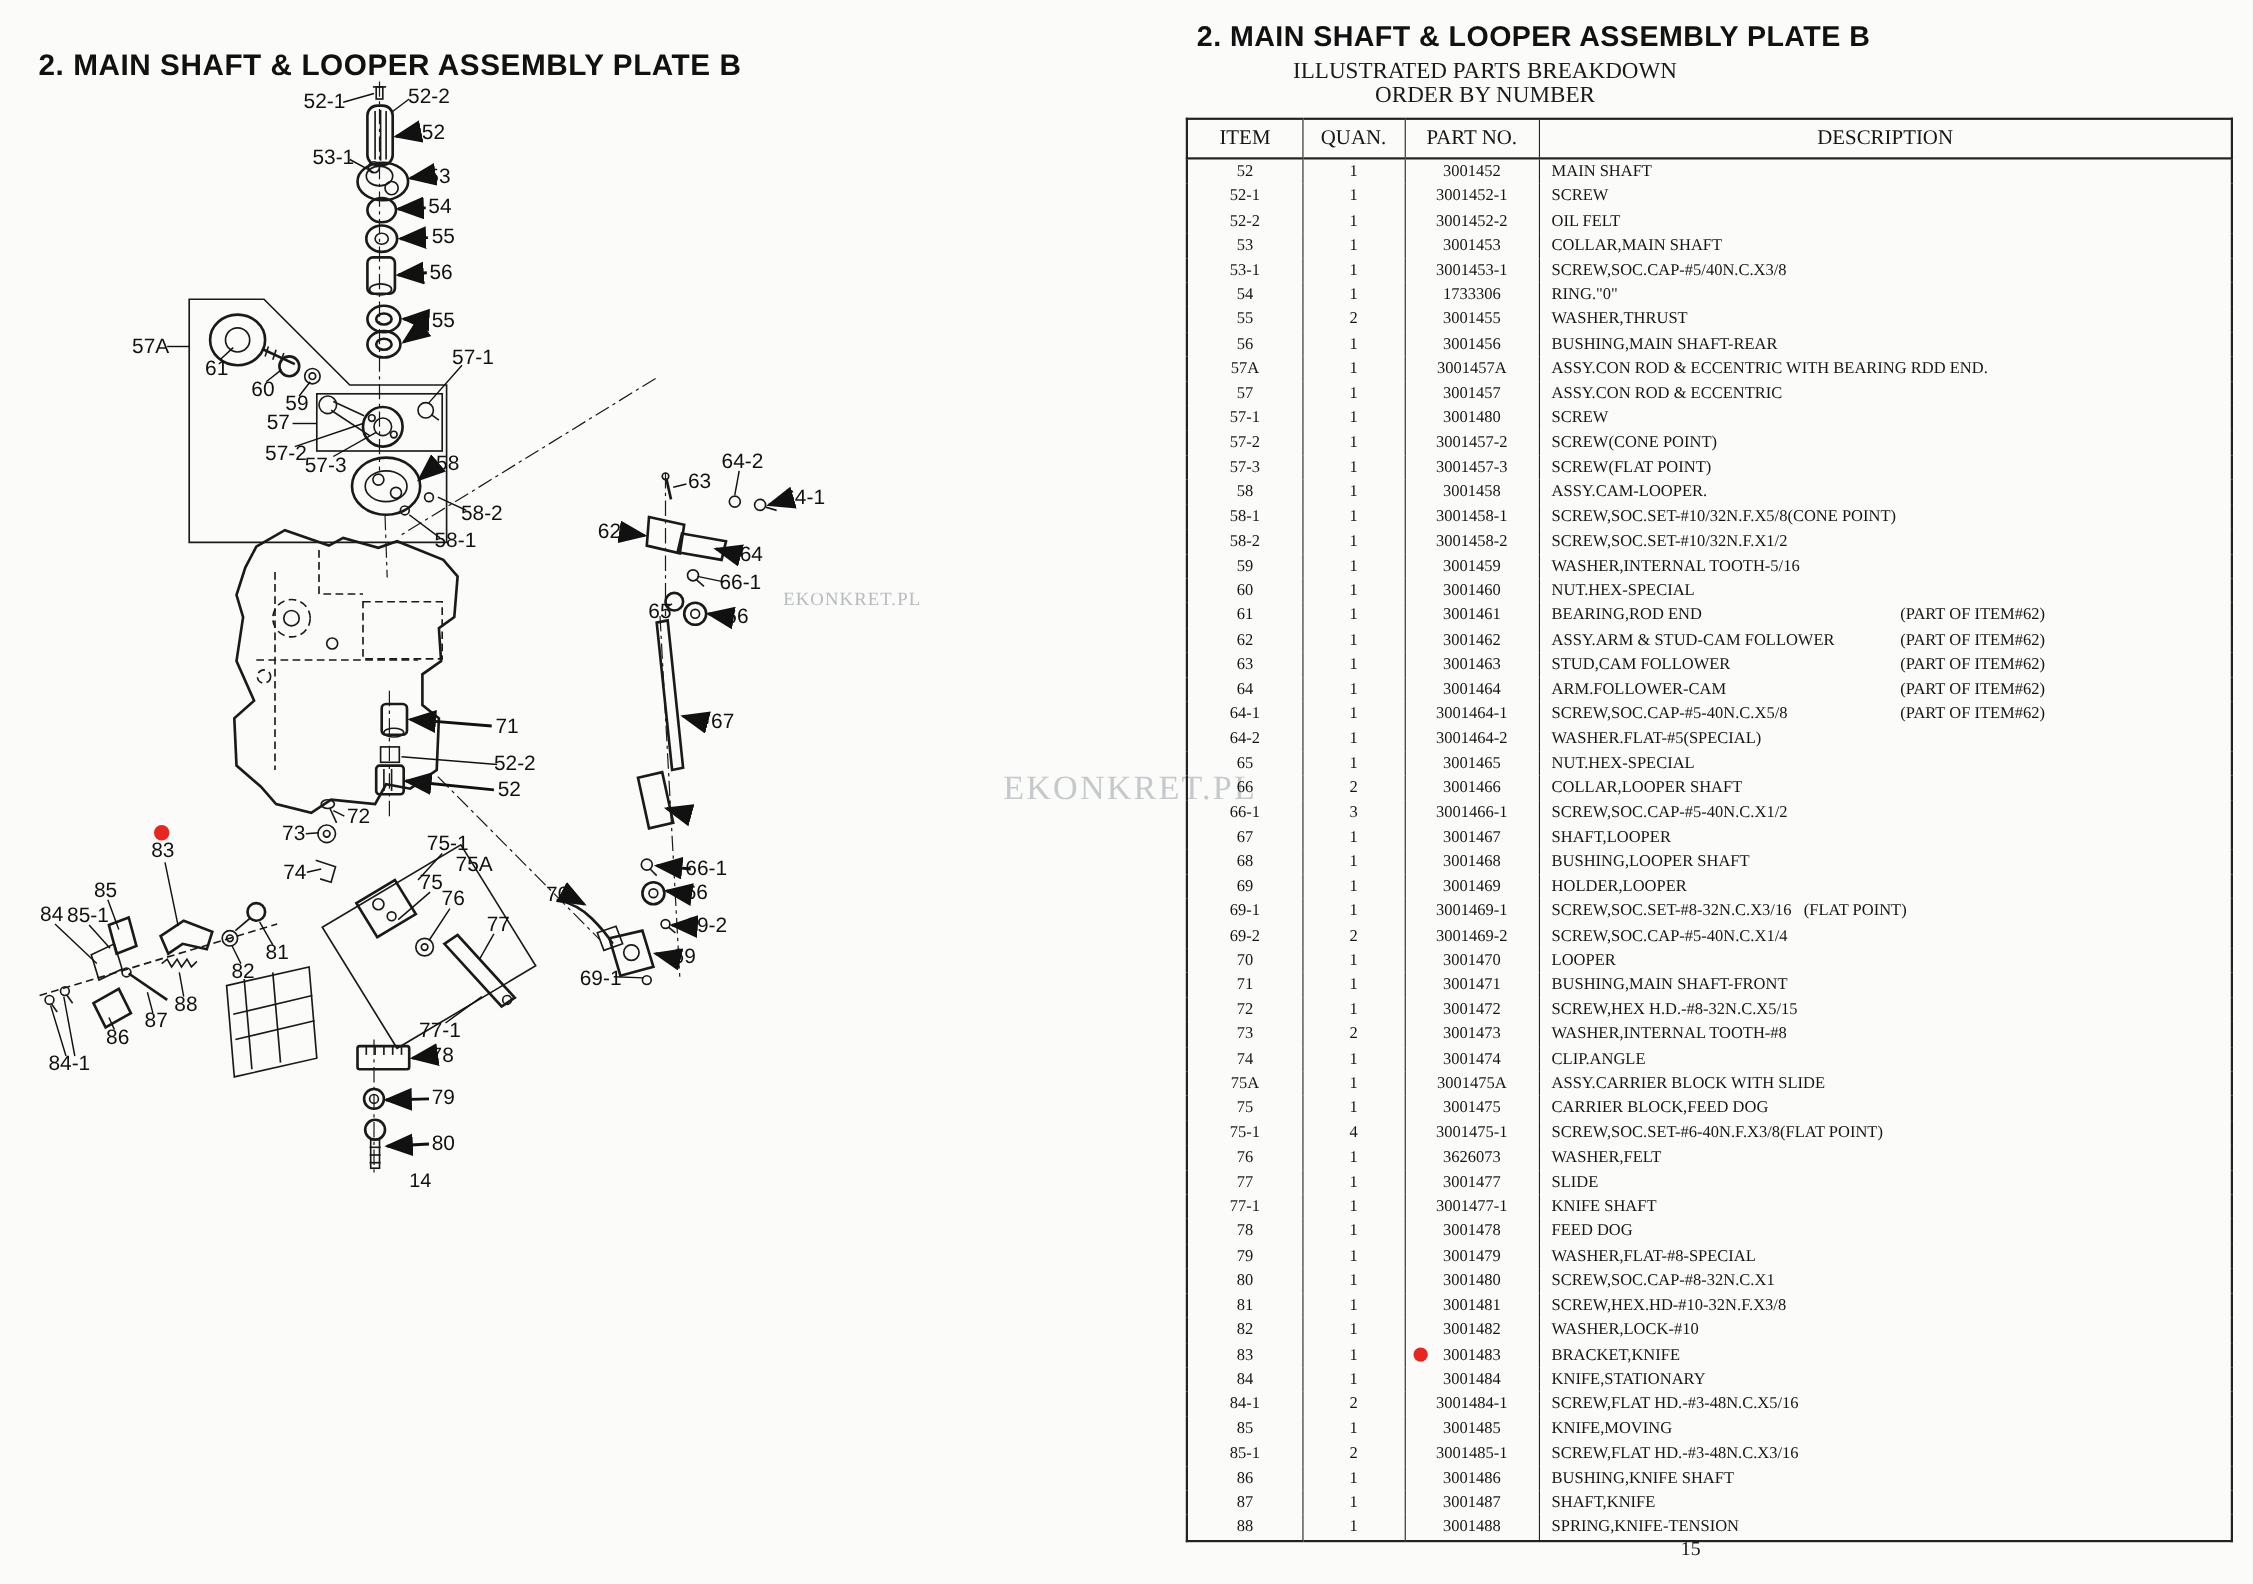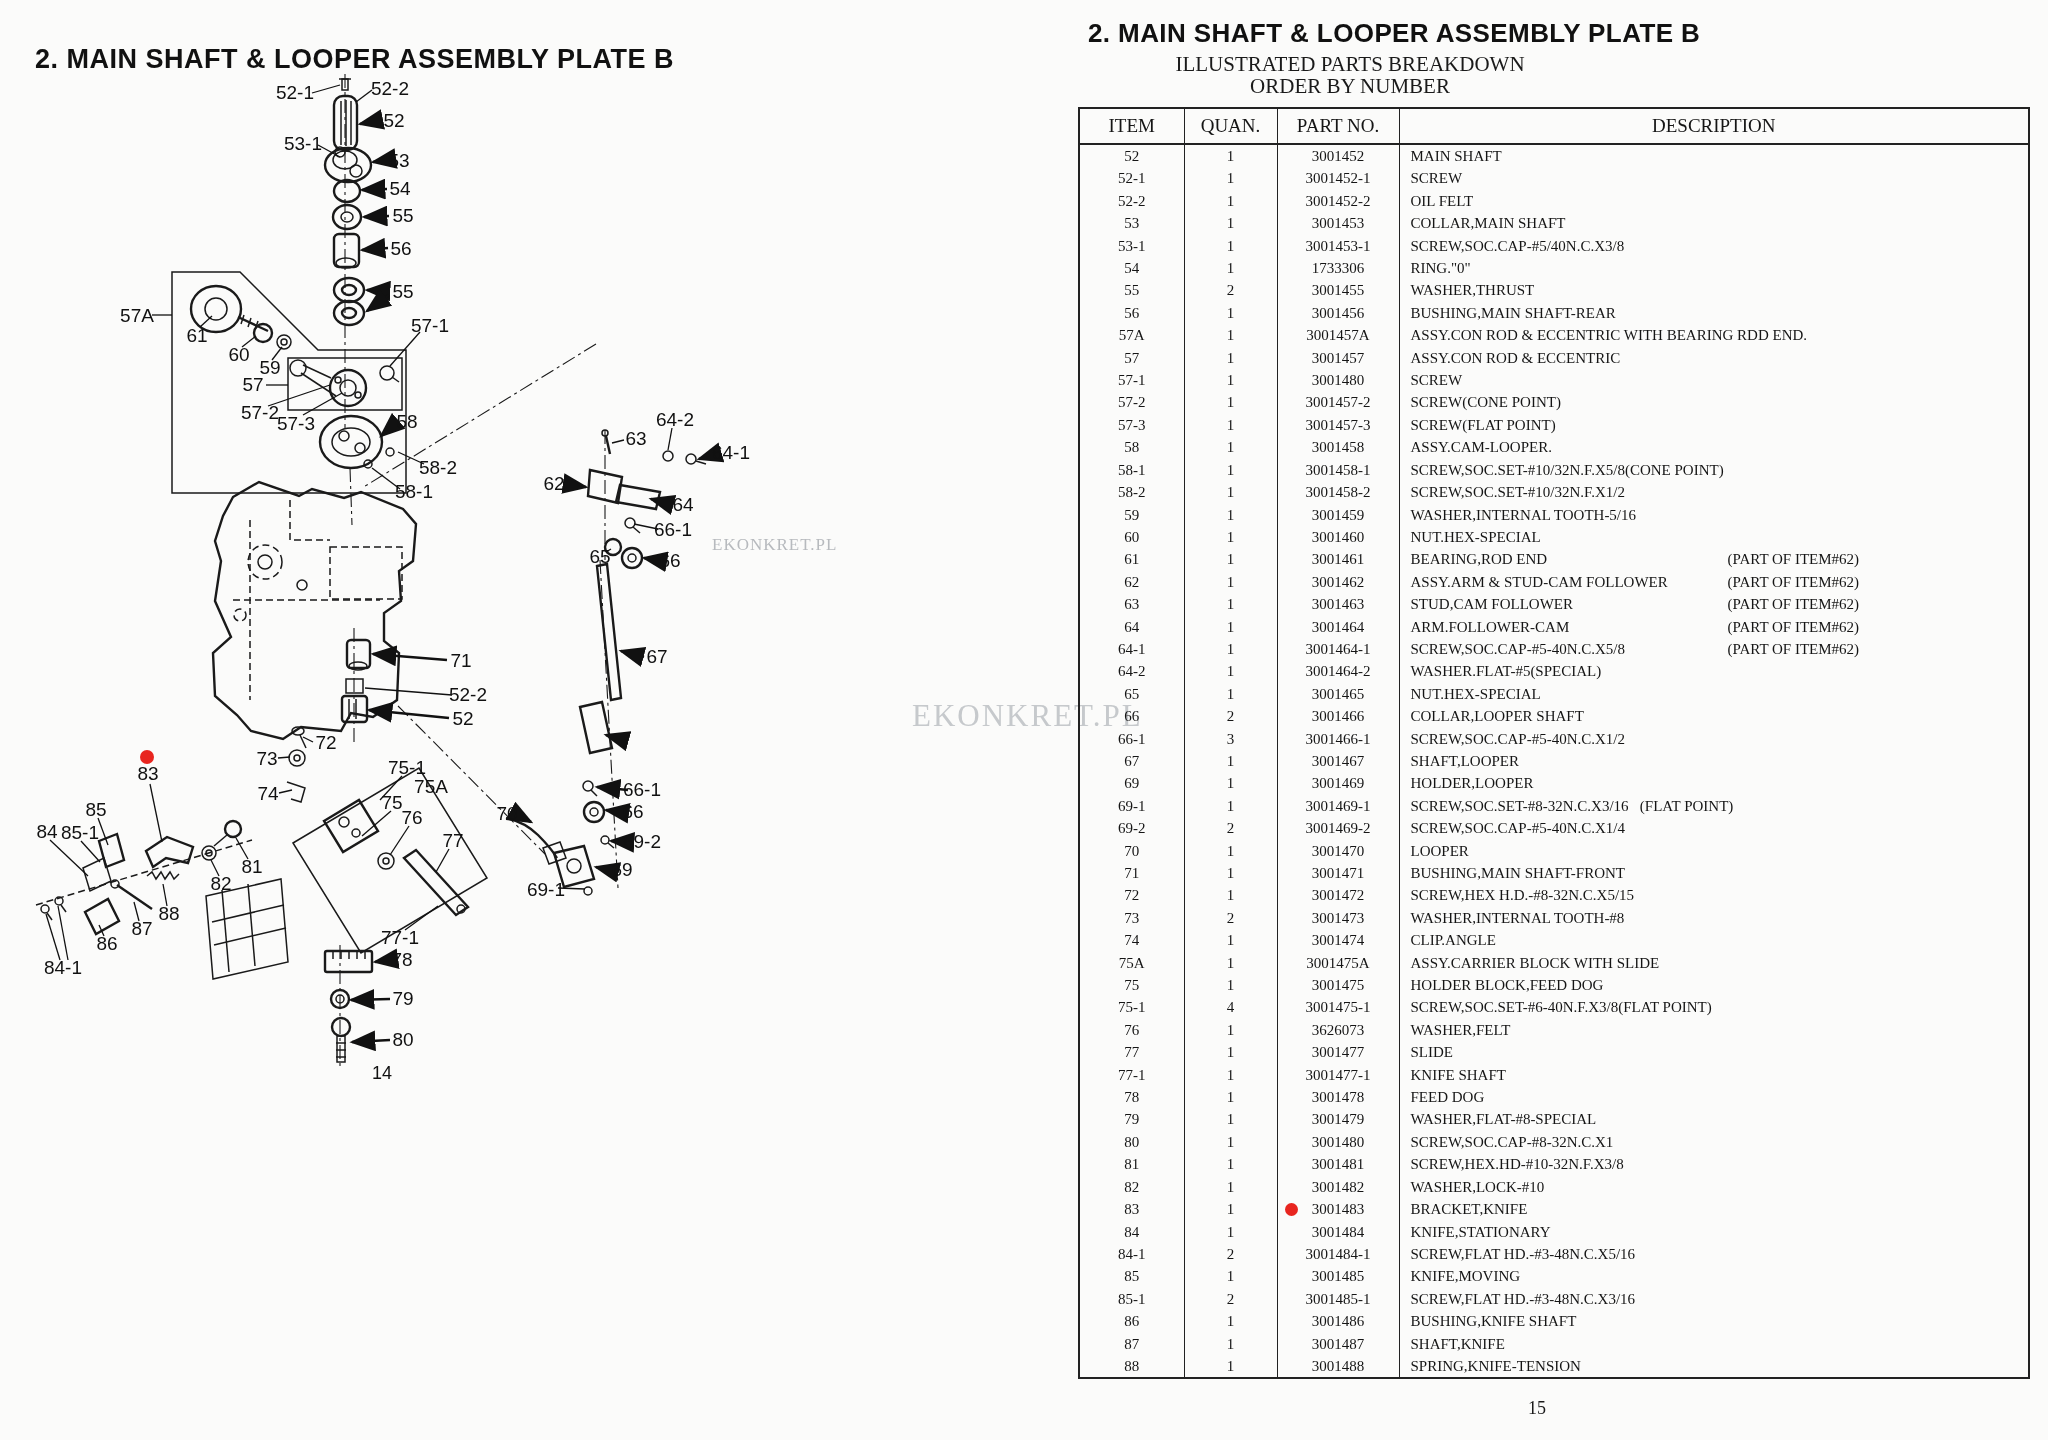--- a/index.html
+++ b/index.html
@@ -577,20 +577,26 @@
             <td class="p"><span>3001466-1</span></td>
             <td class="d"><span>SCREW,SOC.CAP-#5-40N.C.X1/2</span></td>
           </tr>
           <tr>
             <td>67</td>
             <td>1</td>
             <td class="p"><span>3001467</span></td>
             <td class="d"><span>SHAFT,LOOPER</span></td>
           </tr>
           <tr>
+            <td>68</td>
+            <td>1</td>
+            <td class="p"><span>3001468</span></td>
+            <td class="d"><span>BUSHING,LOOPER SHAFT</span></td>
+          </tr>
+          <tr>
             <td>69</td>
             <td>1</td>
             <td class="p"><span>3001469</span></td>
             <td class="d"><span>HOLDER,LOOPER</span></td>
           </tr>
           <tr>
             <td>69-1</td>
             <td>1</td>
             <td class="p"><span>3001469-1</span></td>
             <td class="d"><span>SCREW,SOC.SET-#8-32N.C.X3/16&nbsp;&nbsp;&nbsp;(FLAT POINT)</span></td>
@@ -634,21 +640,21 @@
           <tr>
             <td>75A</td>
             <td>1</td>
             <td class="p"><span>3001475A</span></td>
             <td class="d"><span>ASSY.CARRIER BLOCK WITH SLIDE</span></td>
           </tr>
           <tr>
             <td>75</td>
             <td>1</td>
             <td class="p"><span>3001475</span></td>
-            <td class="d"><span>HOLDER BLOCK,FEED DOG</span></td>
+            <td class="d"><span>CARRIER BLOCK,FEED DOG</span></td>
           </tr>
           <tr>
             <td>75-1</td>
             <td>4</td>
             <td class="p"><span>3001475-1</span></td>
             <td class="d"><span>SCREW,SOC.SET-#6-40N.F.X3/8(FLAT POINT)</span></td>
           </tr>
           <tr>
             <td>76</td>
             <td>1</td>

